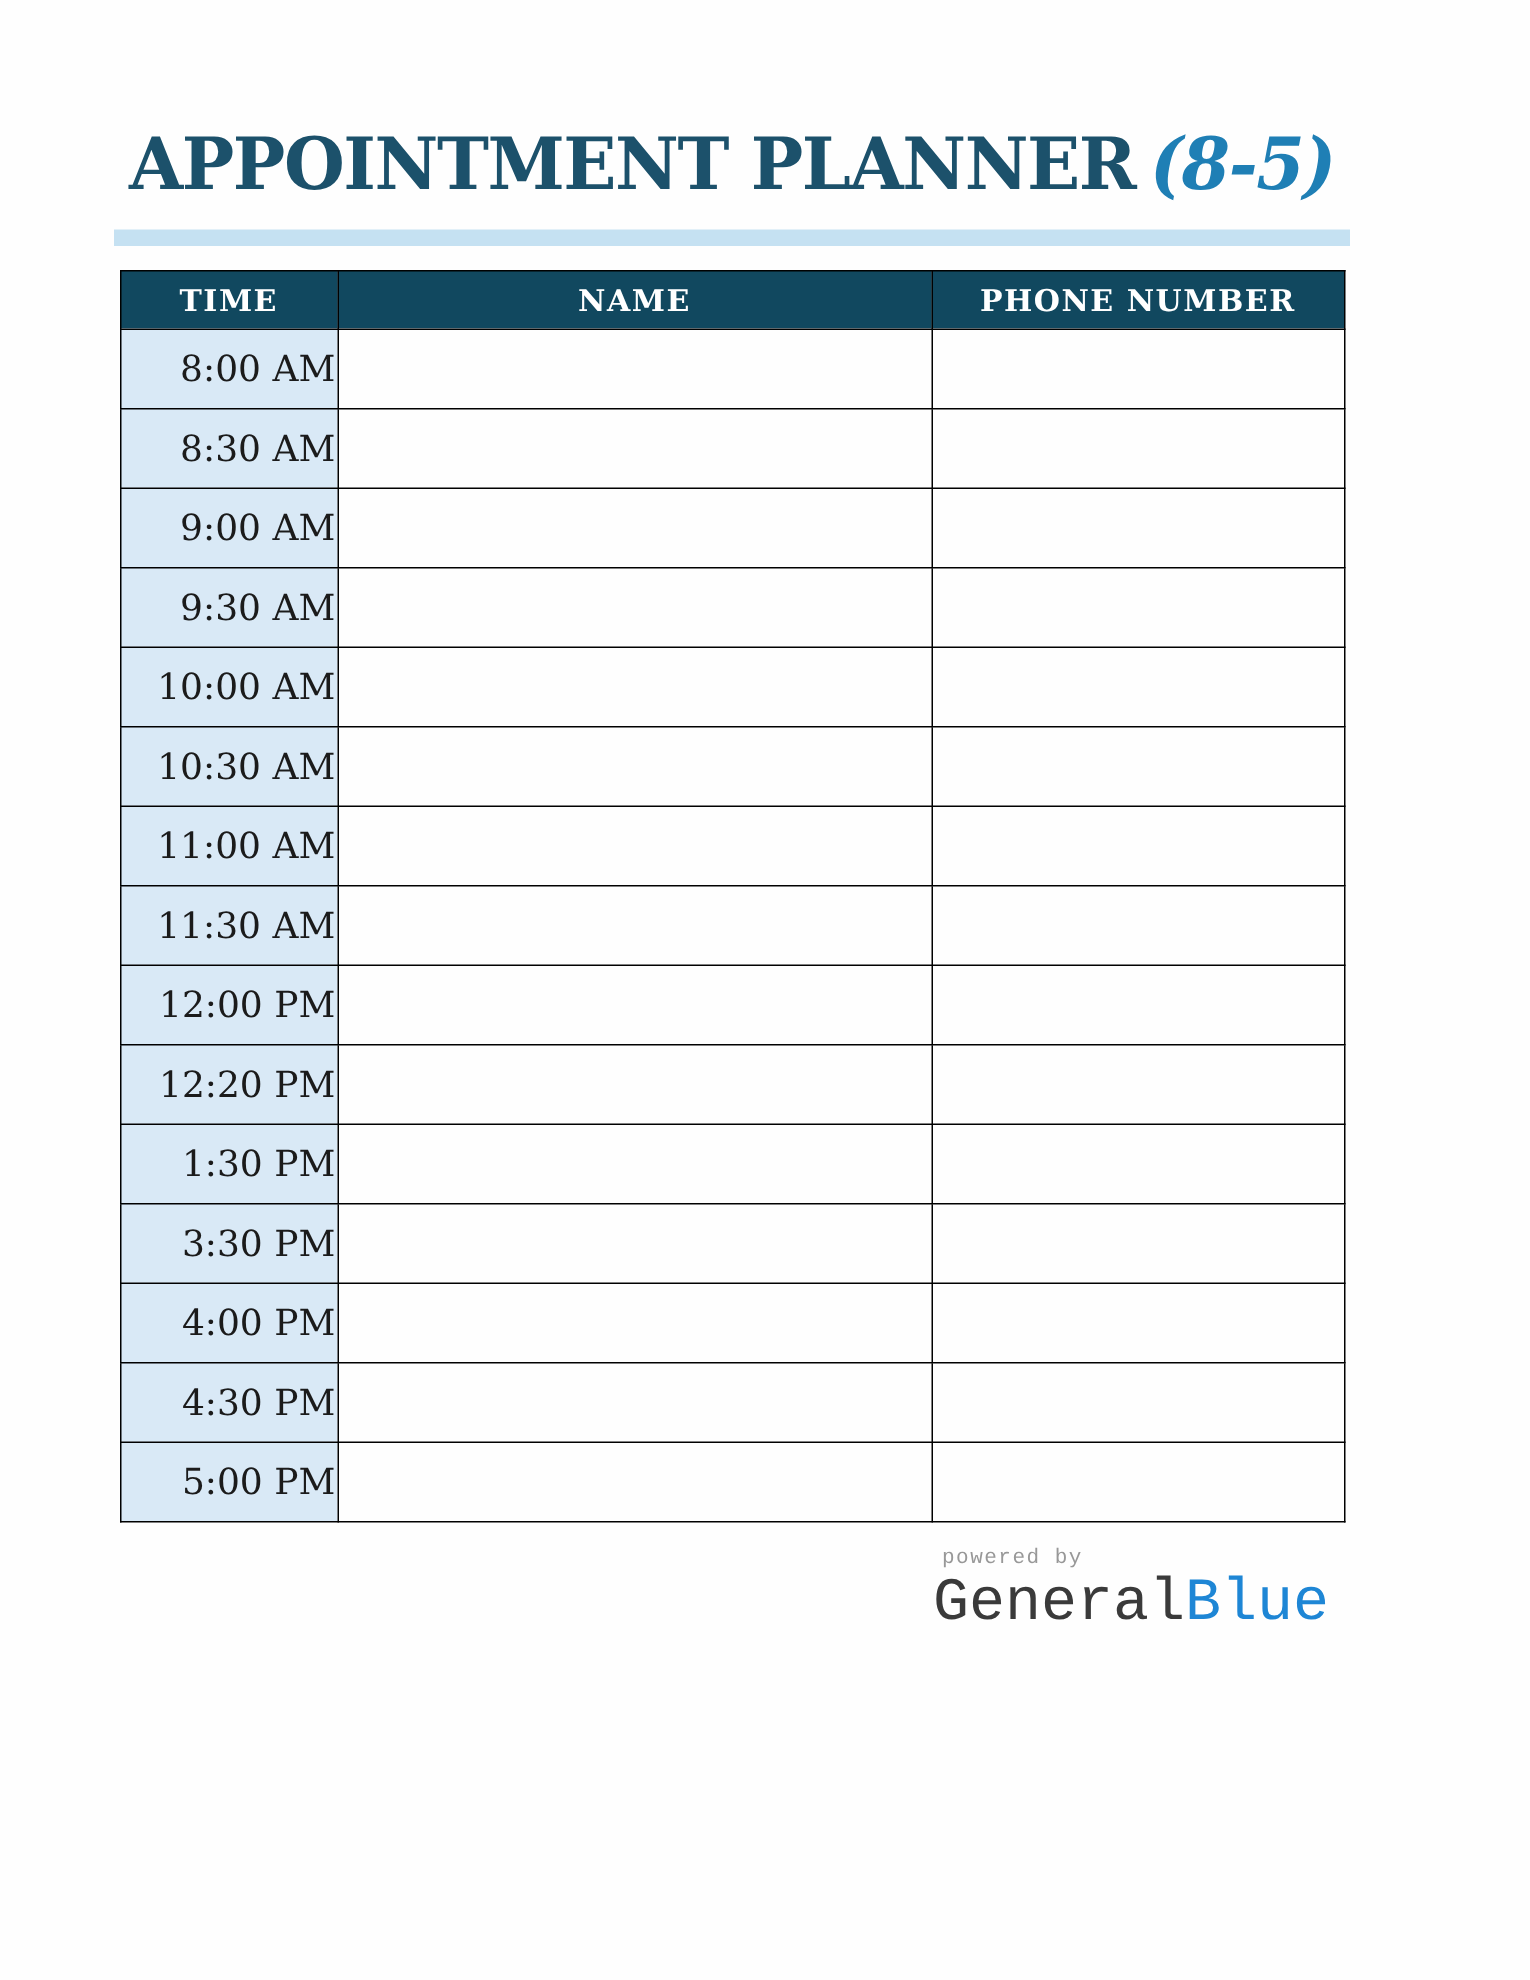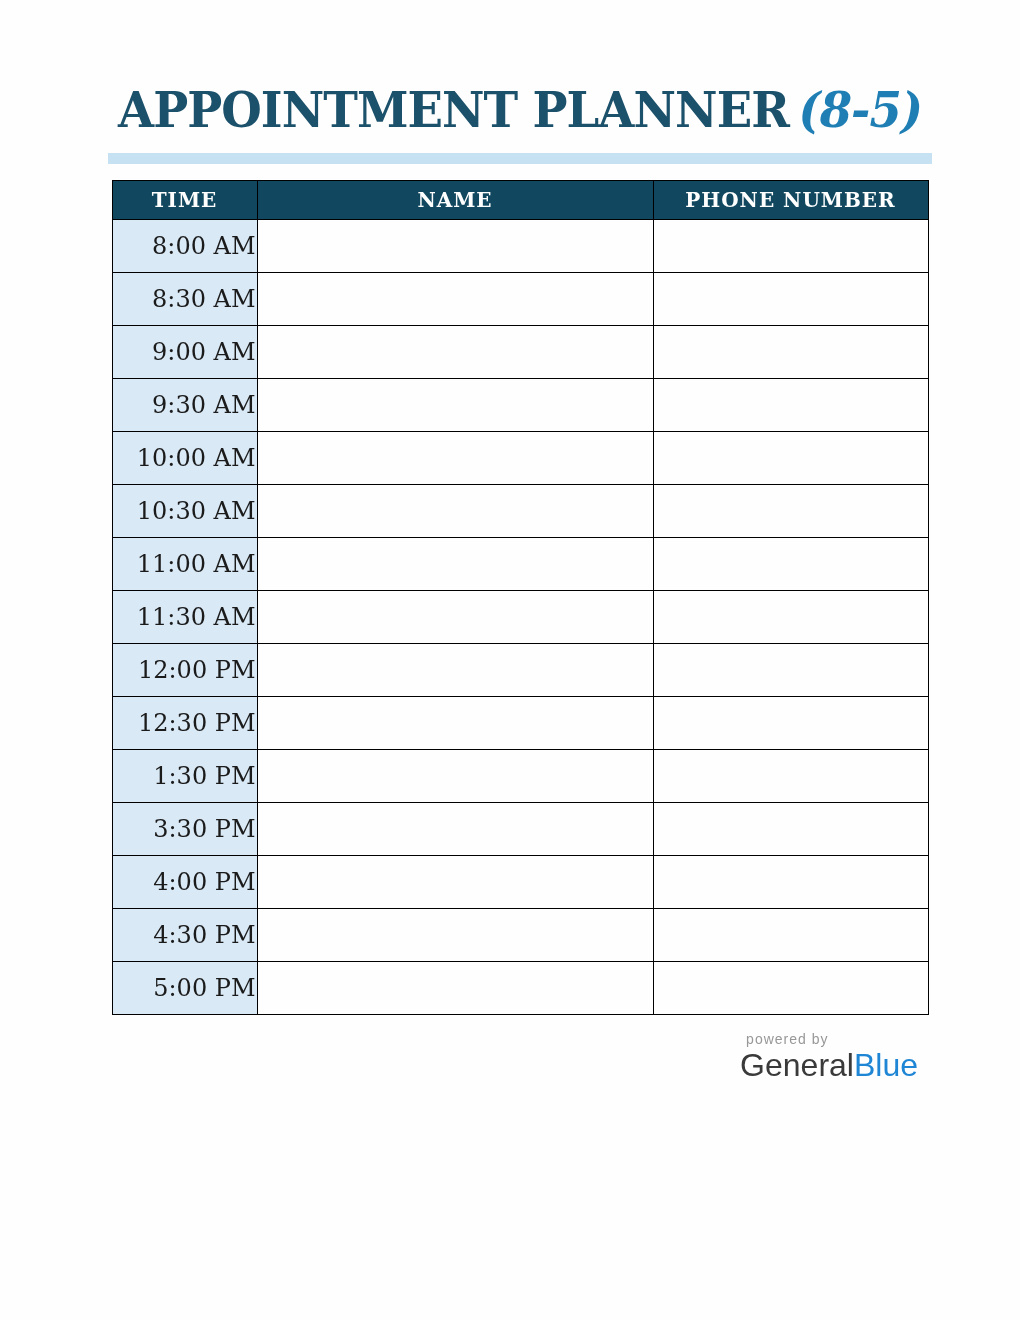--- a/index.html
+++ b/index.html
@@ -7,21 +7,20 @@
     padding: 0;
     background: #fefefe;
   }
   .page {
     position: relative;
     width: 976px;
     height: 1320px;
     background: #fefefe;
     overflow: hidden;
     font-family: "DejaVu Serif", "Liberation Serif", serif;
-    padding-left: 32px;
   }
   .title {
     margin: 0;
     padding-top: 84px;
     text-align: center;
     font-size: 48px;
     font-weight: bold;
     letter-spacing: -1px;
     line-height: 1.1;
     color: var(--title_text, #1C516B);
@@ -67,35 +66,35 @@
   table.planner td.time {
     background: var(--time_cell_bg, #D9E9F6);
     text-align: right;
     font-size: 24px;
     color: #1b1b1b;
   }
   .footer {
     width: 816px;
     margin: 14px auto 0 auto;
     text-align: right;
-    font-family: Liberation Sans, sans-serif;
+    font-family: Liberation Mono, monospace;
   }
   .footer .inner {
     display: inline-block;
     text-align: left;
     padding-right: 10px;
   }
   .powered-by {
     font-size: 14px;
     color: var(--powered_by_text, #989898);
     letter-spacing: 1px;
     padding-left: 6px;
   }
   .brand {
-    font-size: 32px;
+    font-size: 40px;
     line-height: 1.15;
     color: var(--brand_general_text, #3A3A3A);
   }
   .brand .blue {
     color: var(--brand_blue_text, #1E86D5);
   }
 </style>
 </head>
 <body>
 
@@ -158,21 +157,21 @@
     <td class="time">11:30 AM</td>
     <td class="name"></td>
     <td class="phone"></td>
   </tr>
         <tr>
     <td class="time">12:00 PM</td>
     <td class="name"></td>
     <td class="phone"></td>
   </tr>
         <tr>
-    <td class="time">12:30 PM</td>
+    <td class="time">12:20 PM</td>
     <td class="name"></td>
     <td class="phone"></td>
   </tr>
         <tr>
     <td class="time">1:30 PM</td>
     <td class="name"></td>
     <td class="phone"></td>
   </tr>
         <tr>
     <td class="time">3:30 PM</td>

